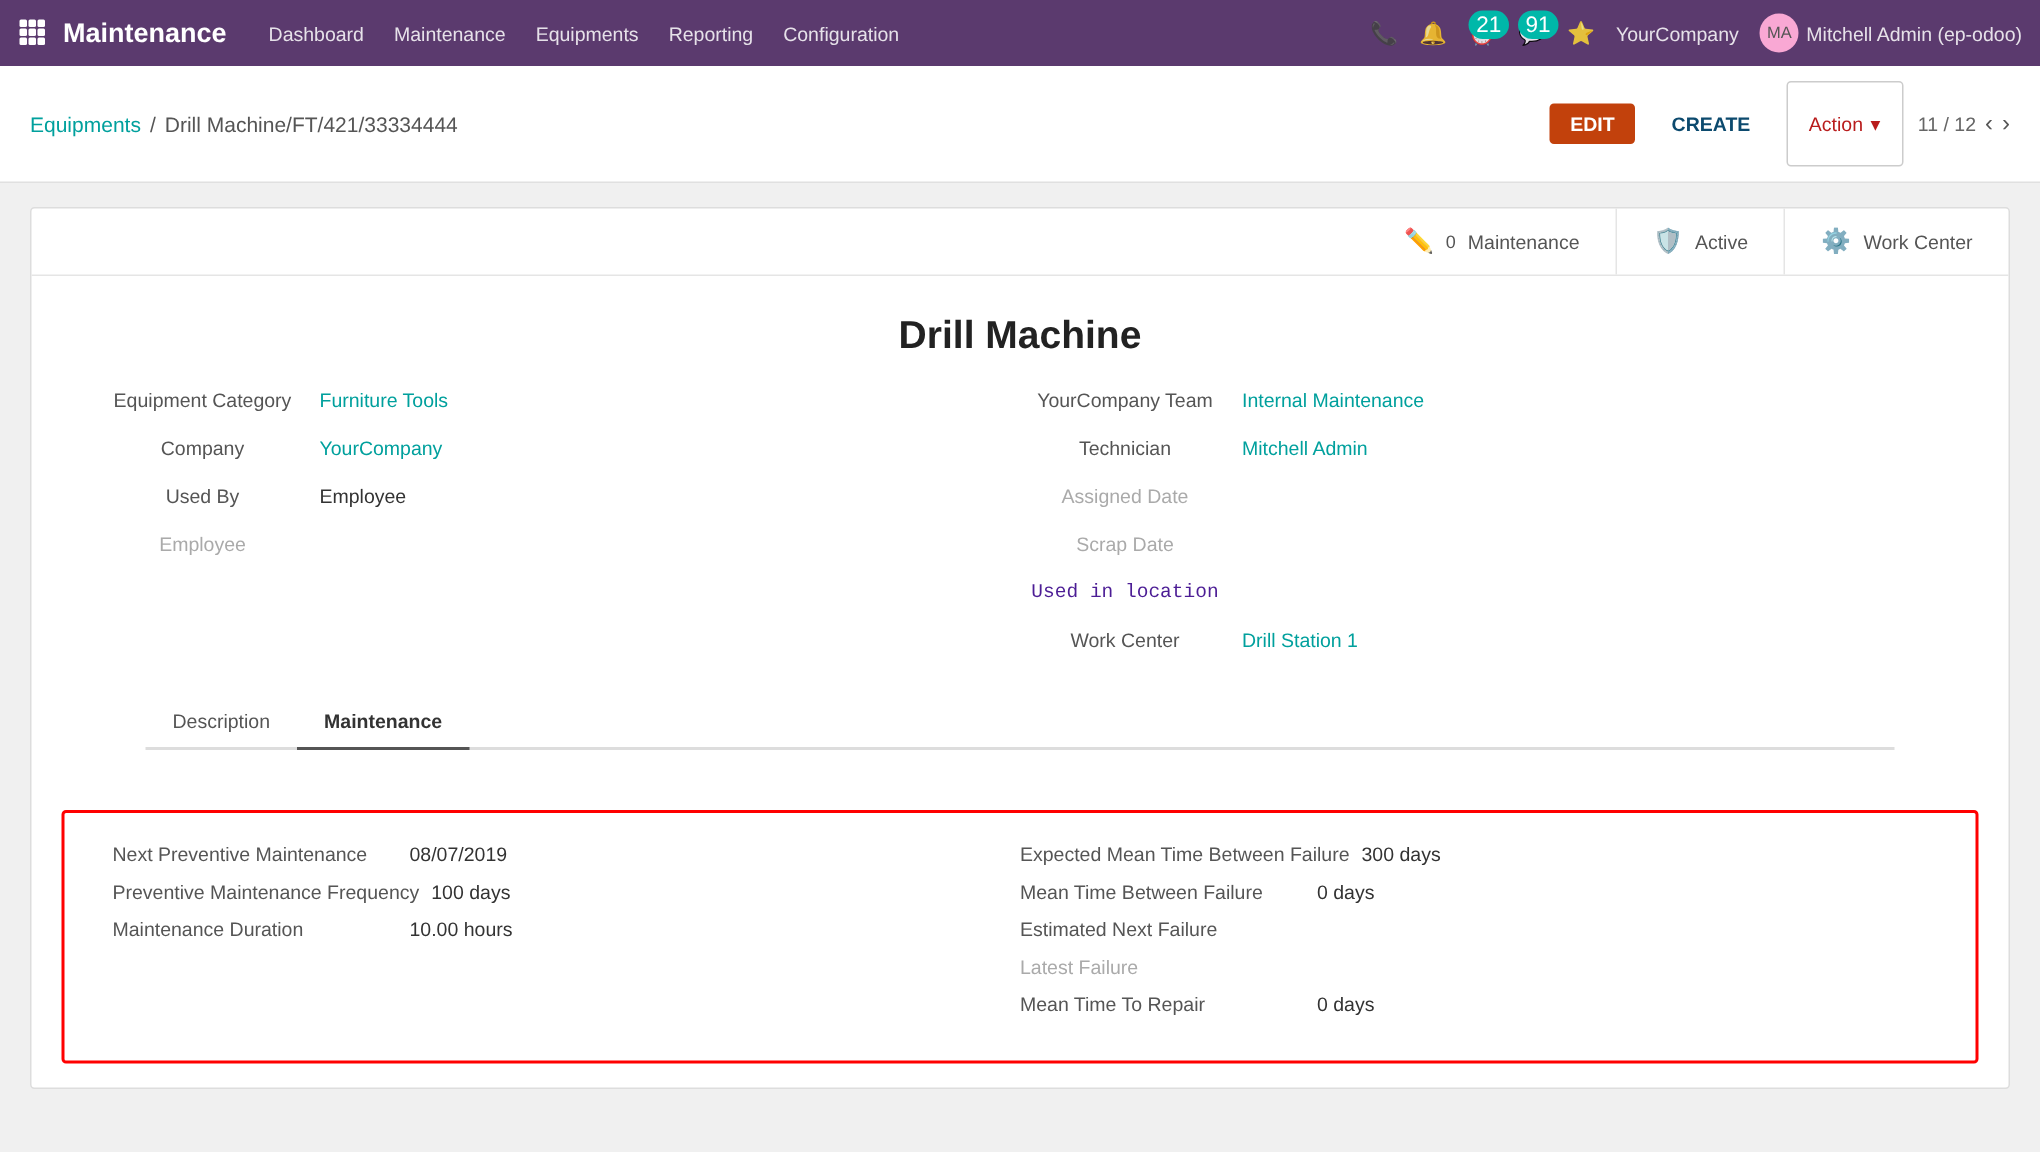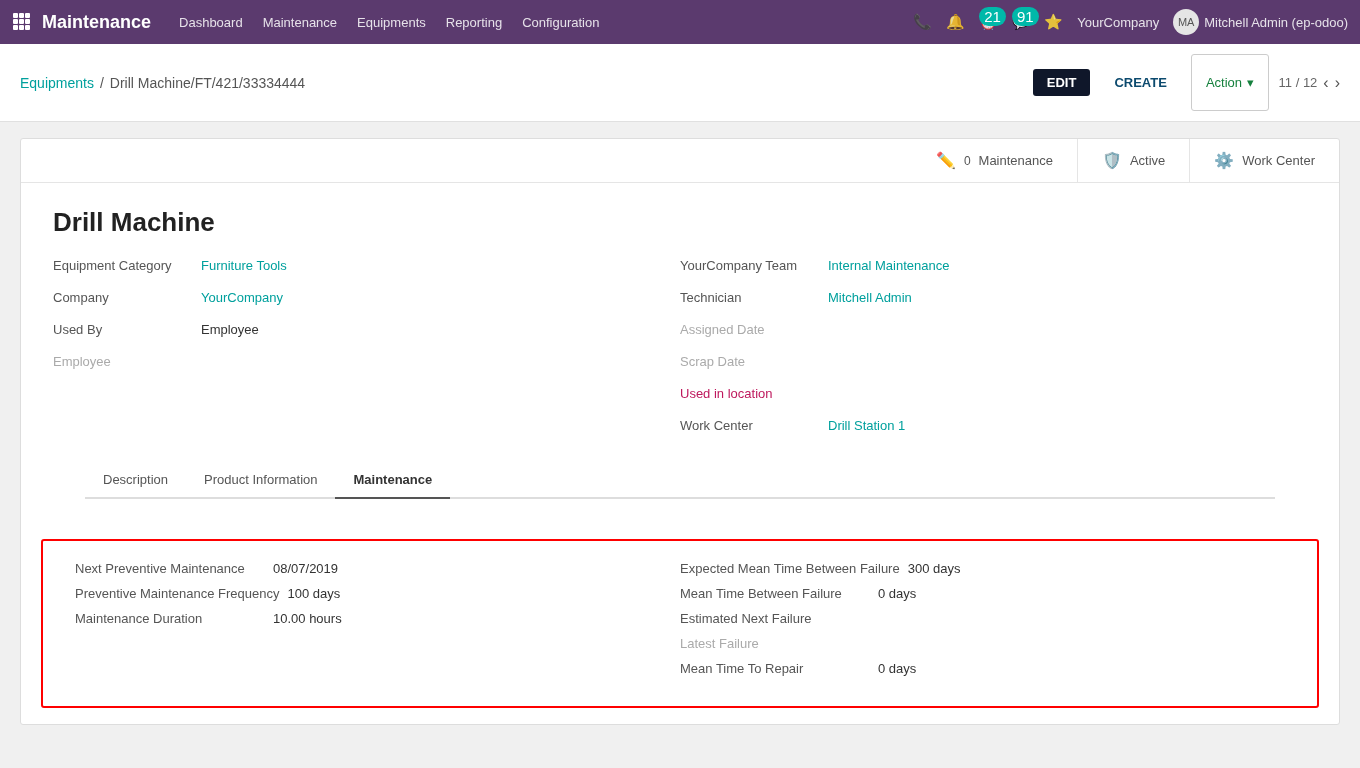--- a/index.html
+++ b/index.html
@@ -26,57 +26,57 @@
       color: white;
       border-radius: 10px;
       font-size: 15px;
       padding: 1px 5px;
       position: absolute;
       top: -6px;
       right: -8px;
     }
     .topnav-company { color: rgba(255,255,255,0.85); font-size: 13px; cursor: pointer; }
     .topnav-user { color: rgba(255,255,255,0.85); font-size: 13px; cursor: pointer; display: flex; align-items: center; gap: 5px; }
-    .user-avatar { width: 26px; height: 26px; border-radius: 50%; background: #e5e5e5; overflow: hidden; display: flex; align-items: center; justify-content: center; font-size: 11px; color: #555; }
+    .user-avatar { width: 26px; height: 26px; border-radius: 50%; background: #f9a8d4; overflow: hidden; display: flex; align-items: center; justify-content: center; font-size: 11px; color: #555; }
 
     
     .breadcrumb-bar {
       background: white;
       padding: 10px 20px;
       border-bottom: 1px solid #e0e0e0;
       display: flex;
       align-items: center;
       justify-content: space-between;
     }
     .breadcrumb { display: flex; align-items: center; gap: 6px; font-size: 14px; }
     .breadcrumb a { color: #00a09d; text-decoration: none; }
     .breadcrumb span { color: #555; }
     .breadcrumb-actions { display: flex; align-items: center; gap: 10px; }
     .btn-edit {
-      background: #0f172a;
+      background: #c2410c;
       color: white;
       border: none;
       padding: 6px 14px;
       border-radius: 3px;
       cursor: pointer;
       font-weight: bold;
       font-size: 13px;
     }
     .btn-create {
       background: none;
       color: #0c4a6e;
       border: none;
       padding: 6px 14px;
       cursor: pointer;
       font-size: 13px;
       font-weight: bold;
     }
     .btn-action {
       background: none;
-      color: #15803d;
+      color: #b91c1c;
       border: 1px solid #ccc;
       padding: 20px 14px;
       border-radius: 3px;
       cursor: pointer;
       font-size: 13px;
       display: flex;
       align-items: center;
       gap: 5px;
       text-align: right;
     }
@@ -109,21 +109,21 @@
       color: #555;
     }
     .card-topbar-btn:first-child { border-left: none; }
     .card-topbar-btn .count-badge {
       color: #555;
       font-size: 12px;
     }
     .card-topbar-btn .icon { font-size: 16px; color: #888; }
 
     
-    .equipment-body { padding: 24px 32px; }
+    .equipment-body { padding: 24px 44px; text-align: center; }
     .equipment-title { font-size: 26px; font-weight: bold; color: #222; margin-bottom: 20px; }
 
     .fields-grid {
       display: grid;
       grid-template-columns: 1fr 1fr;
       gap: 0;
       margin-bottom: 20px;
     }
     .fields-left, .fields-right { display: flex; flex-direction: column; gap: 8px; }
     .field-row { display: flex; align-items: flex-start; gap: 8px; min-height: 24px; }
@@ -288,32 +288,31 @@
             <span class="field-label">Technician</span>
             <span class="field-value link">Mitchell Admin</span>
           </div>
           <div class="field-row">
             <span class="field-label muted" style="color:#aaa;">Assigned Date</span>
           </div>
           <div class="field-row">
             <span class="field-label muted" style="color:#aaa;">Scrap Date</span>
           </div>
           <div class="field-row">
-            <span class="field-label muted" style="color:#be185d;">Used in location</span>
+            <span class="field-label muted" style="color:#4c1d95;font-family:Liberation Mono, monospace;">Used in location</span>
           </div>
           <div class="field-row">
             <span class="field-label">Work Center</span>
             <span class="field-value link">Drill Station 1</span>
           </div>
         </div>
       </div>
 
       <div class="tabs">
         <div class="tab">Description</div>
-        <div class="tab">Product Information</div>
         <div class="tab active">Maintenance</div>
       </div>
     </div>
 
     <div class="maintenance-section">
       <div class="maintenance-grid">
 
         <div>
           <div class="m-field-row">
             <span class="m-field-label">Next Preventive Maintenance</span>

